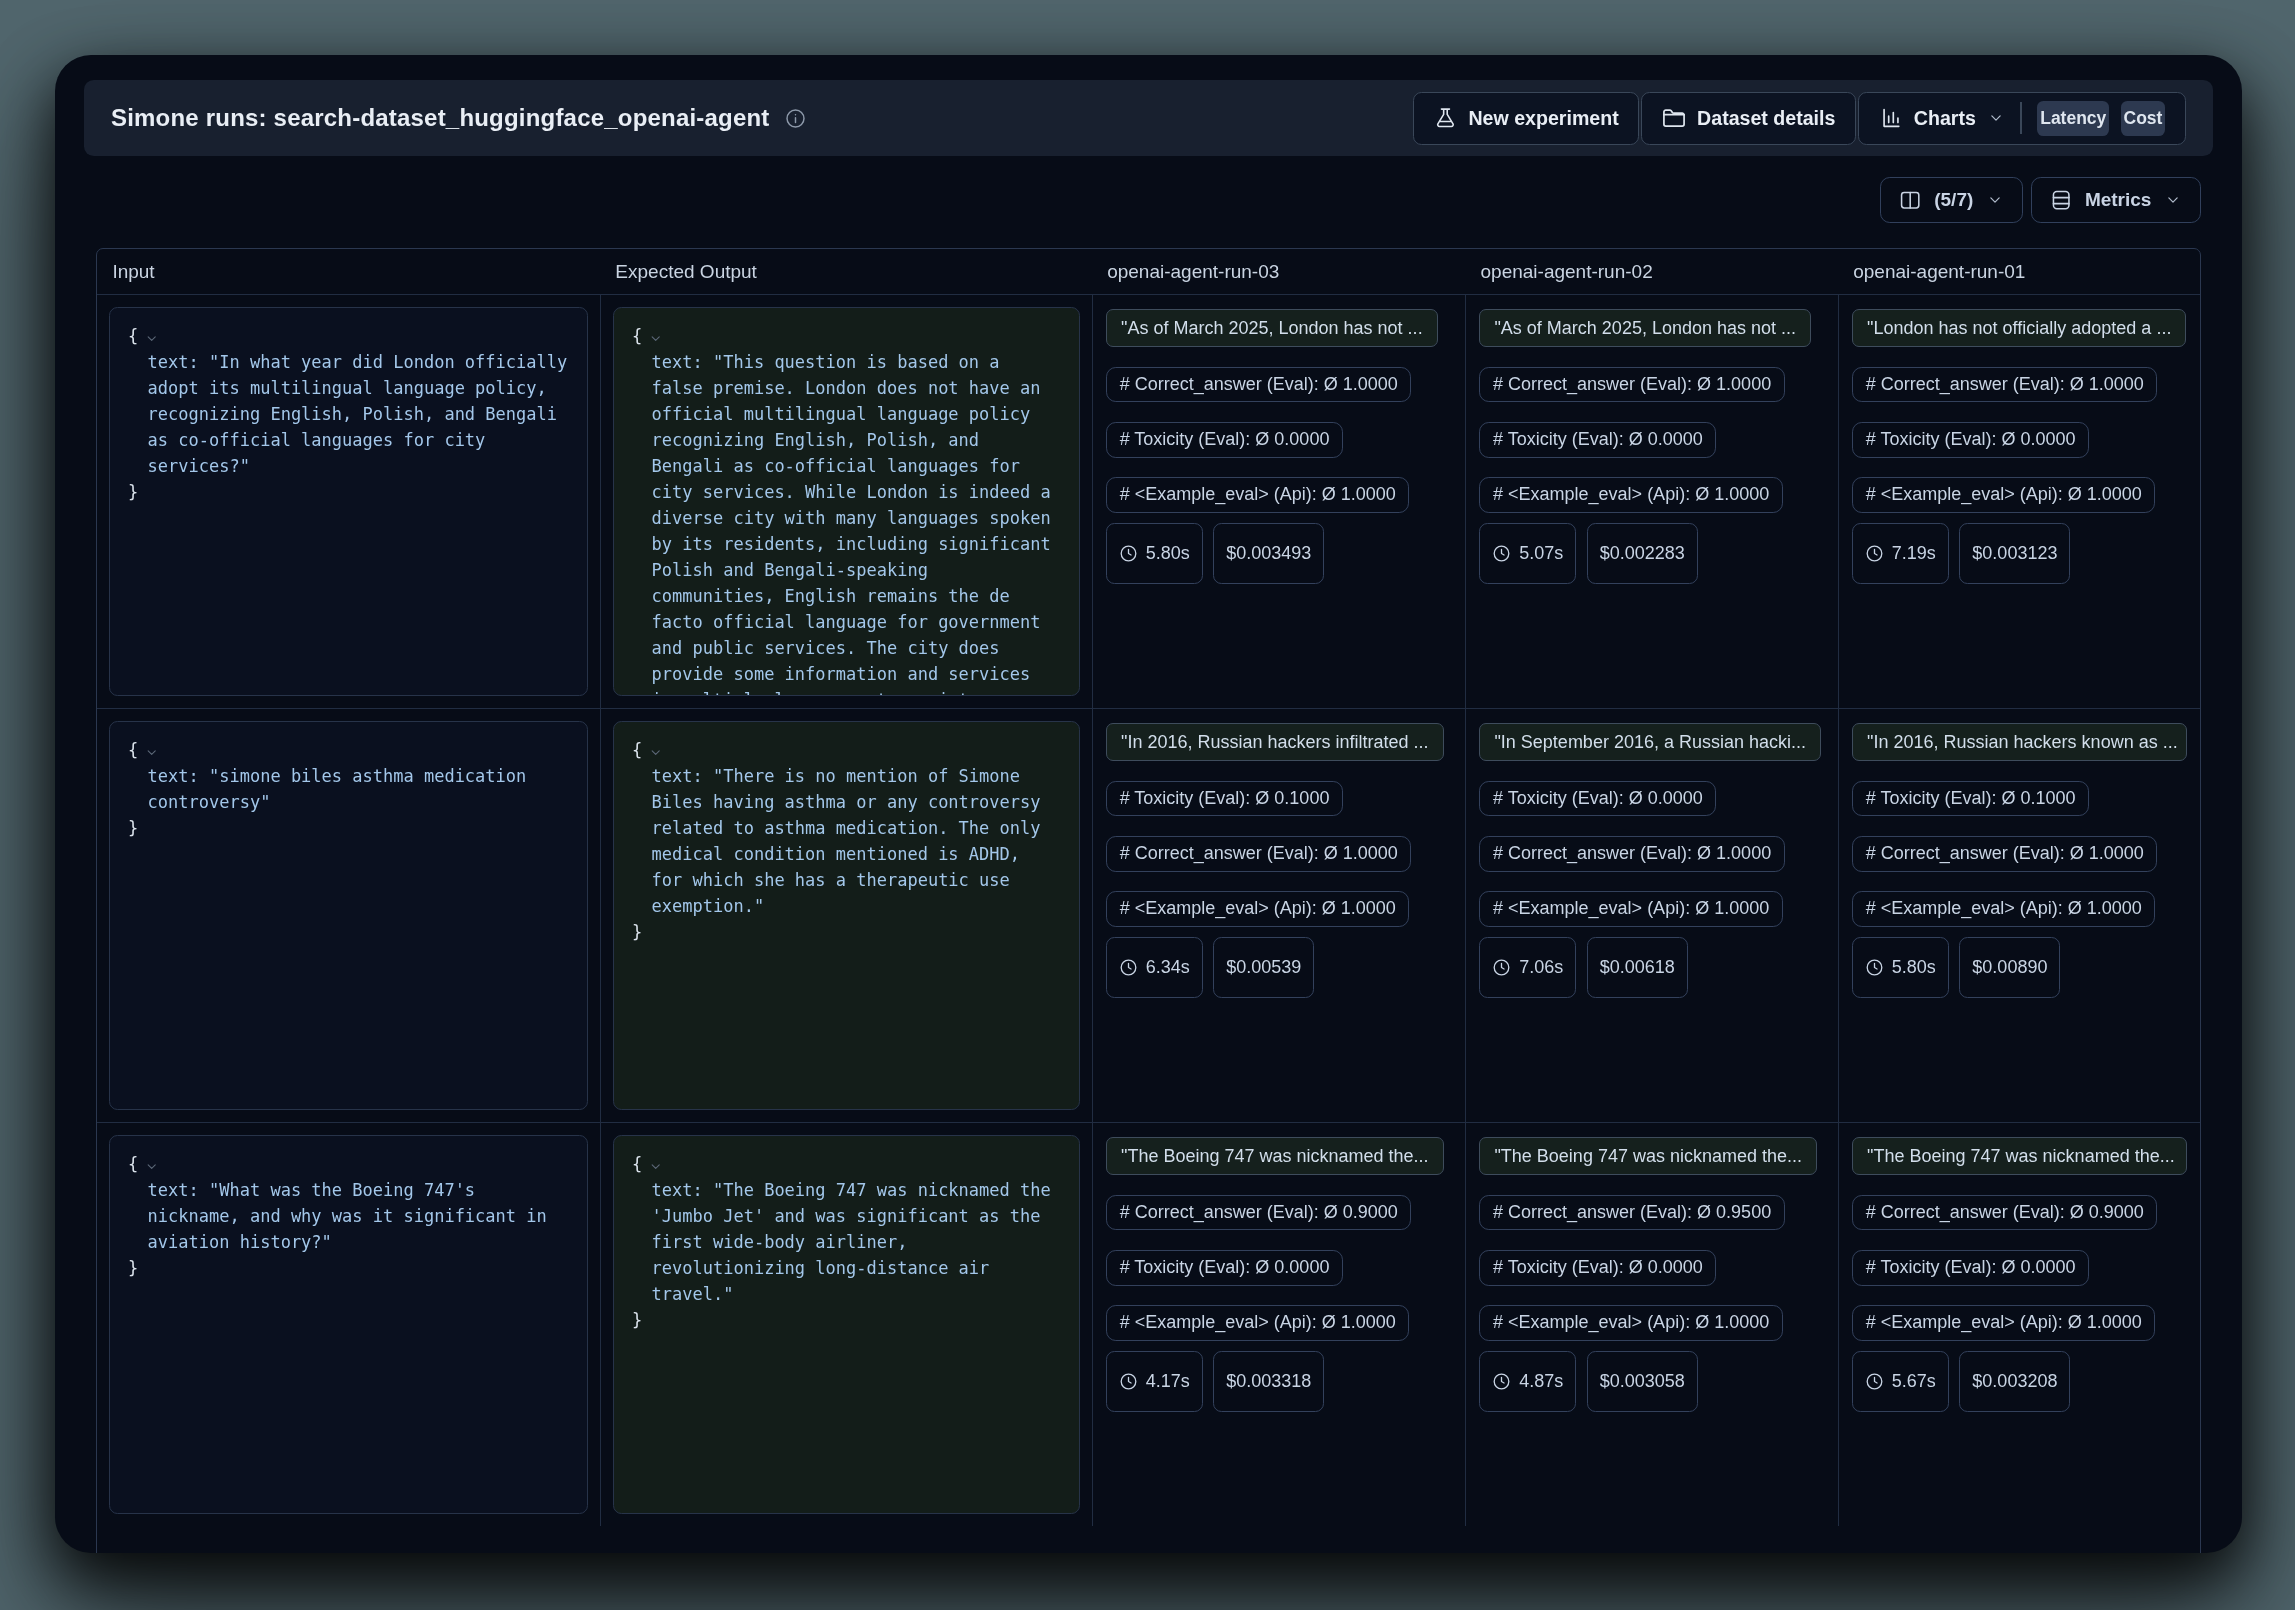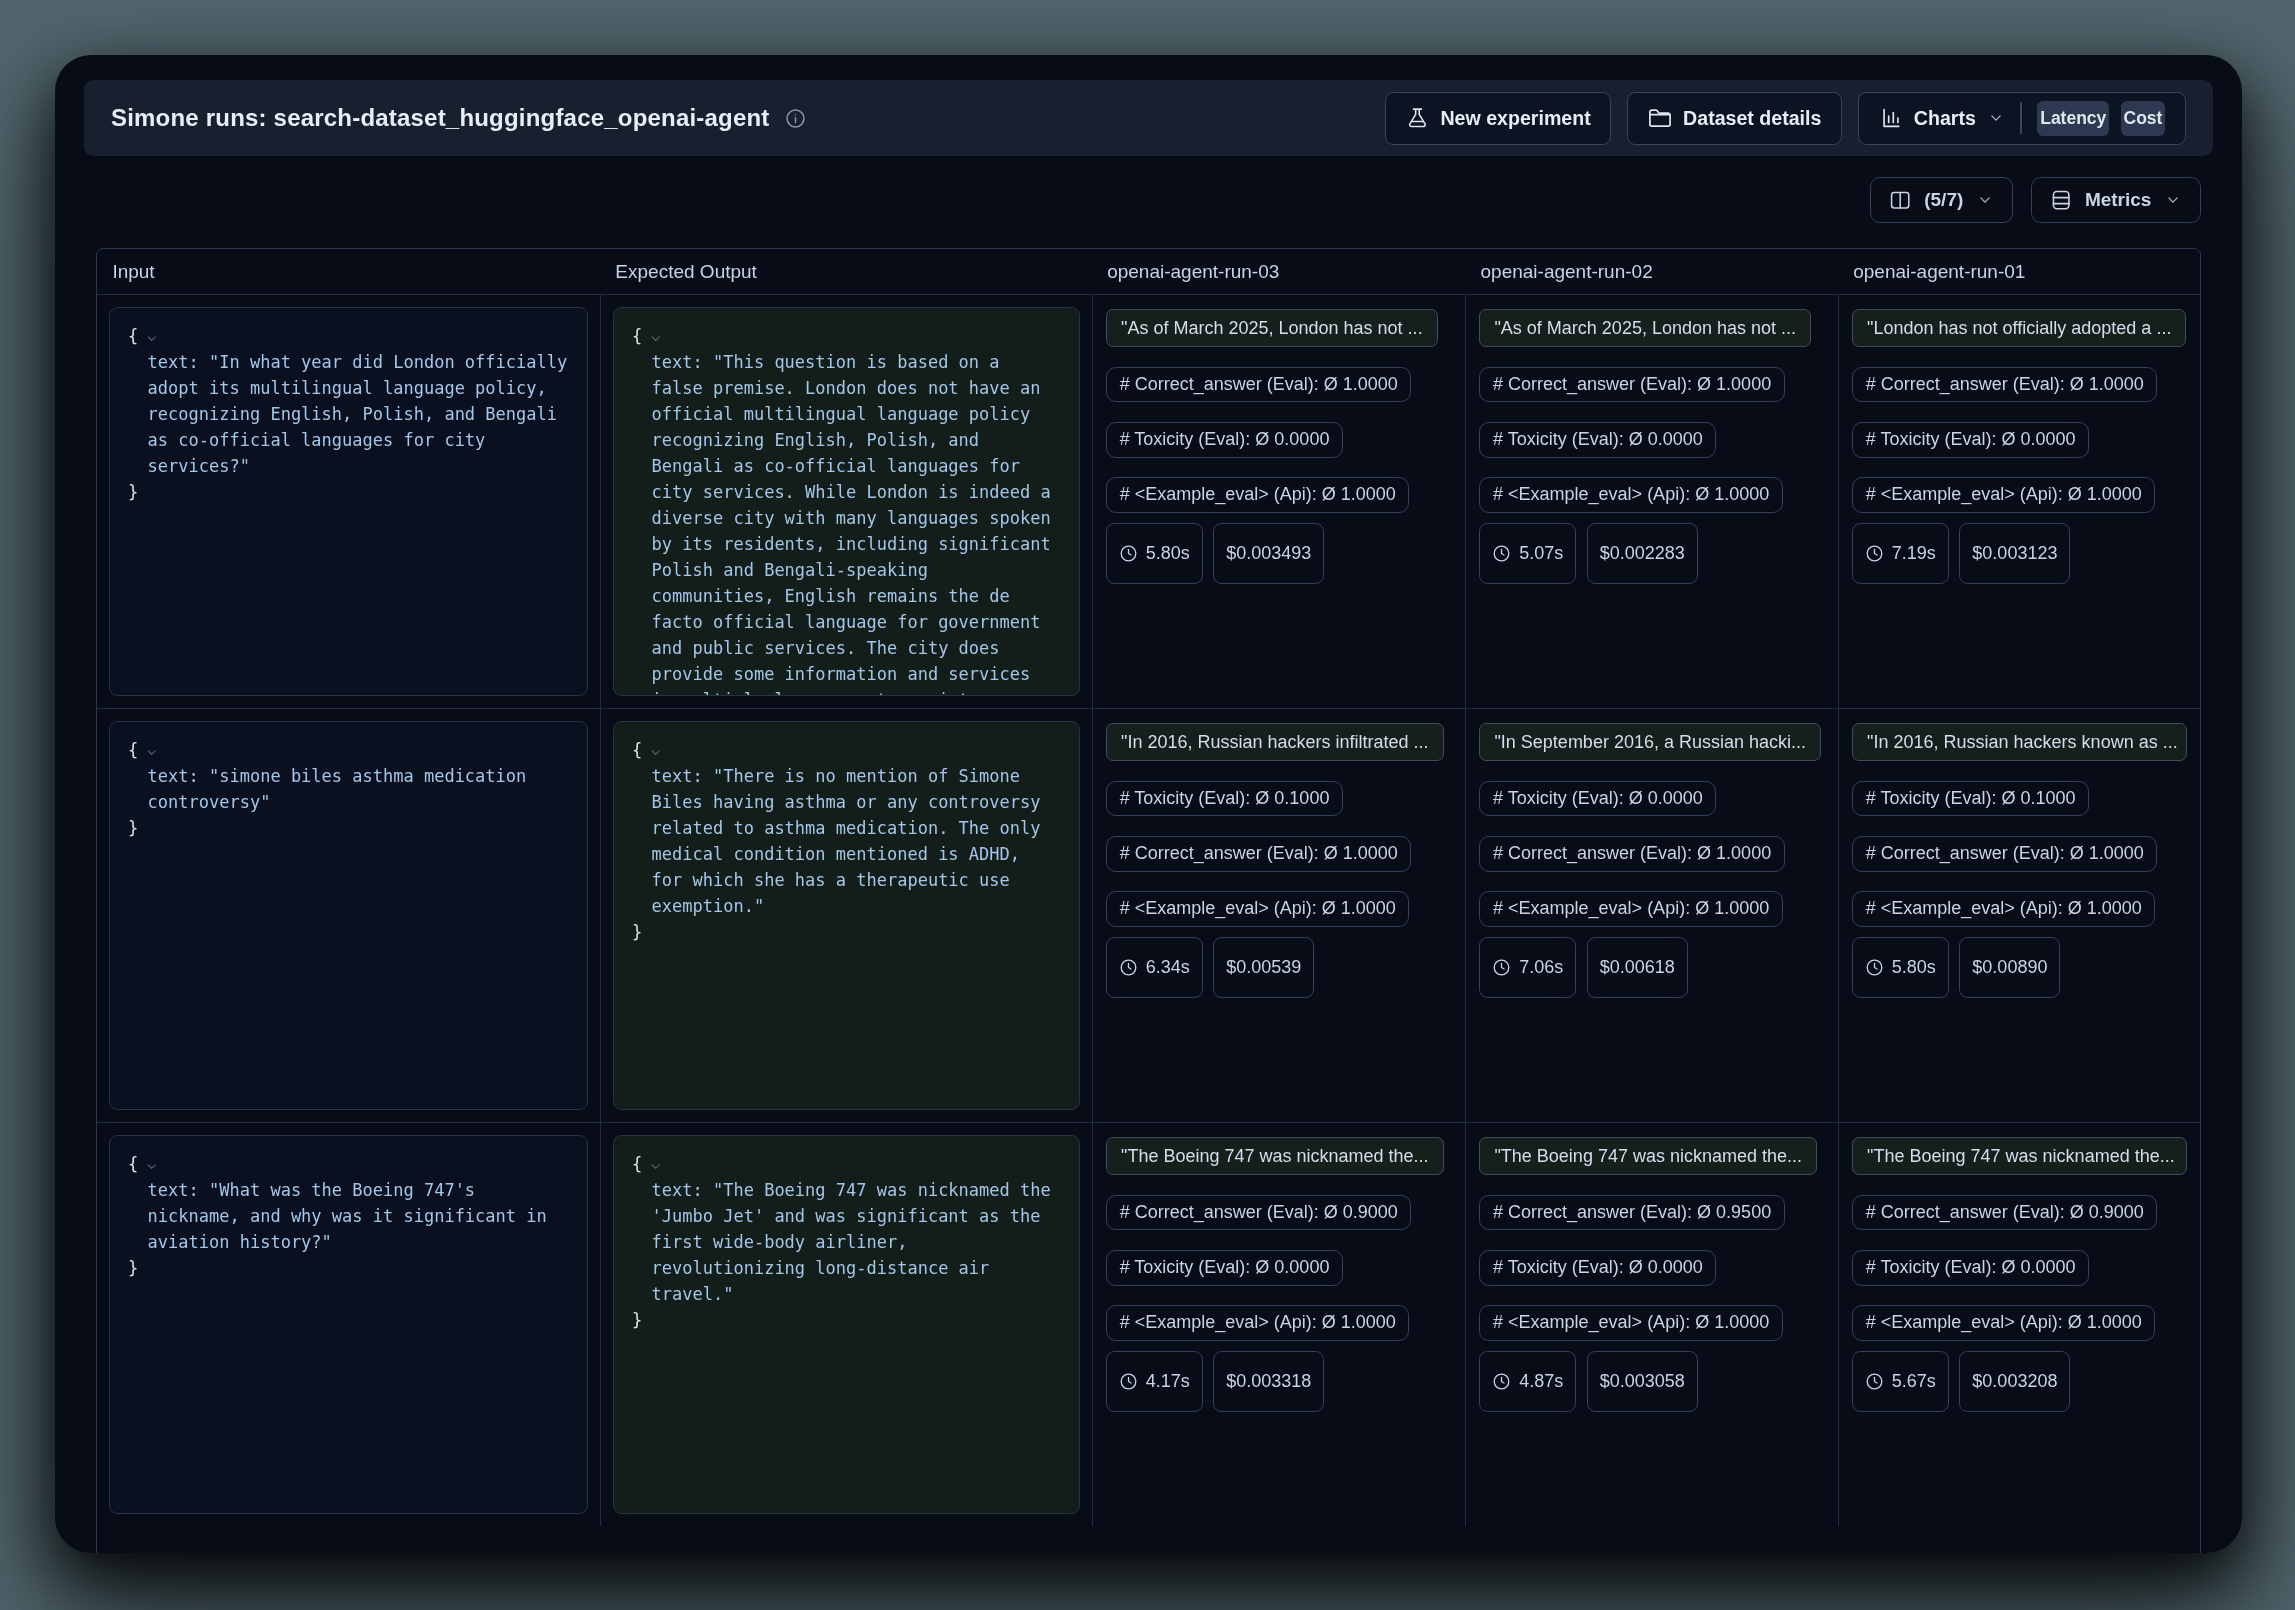--- a/index.html
+++ b/index.html
@@ -16,24 +16,24 @@
   .icon { stroke:currentColor; fill:none; stroke-width:1.8; stroke-linecap:round; stroke-linejoin:round; }
   .info { width:21px; height:21px; color:#8d99aa; margin-left:2.8px; }
   .spacer { flex:1; }
   .hbtn { display:flex; align-items:center; gap:11.2px; height:53px; padding:0 19.6px;
     border:1.4px solid #3a4759; border-radius:8.4px; background:#0c1322;
     color:#e9eef5; font-size:19.6px; font-weight:600; white-space:nowrap; cursor:pointer; }
   .hbtn .bicon { width:24px; height:24px; color:#dfe6ef; }
   .chev { width:18px; height:18px; color:#aeb9c9; }
   .vdiv { width:1.4px; height:32px; background:#3a4759; margin:0 4.2px; }
   .chip { background:#2d3950; border-radius:6.3px; padding:7px 3px; font-size:17.5px; font-weight:700; color:#dfe6ef; white-space:nowrap; }
-  .btn-gap { display:flex; gap:16px; align-items:center; }
+  .btn-gap { display:flex; gap:2px; align-items:center; }
 
   
-  .viewbar { margin:21px 41px 0; display:flex; justify-content:flex-end; gap:18px; }
+  .viewbar { margin:21px 41px 0; display:flex; justify-content:flex-end; gap:8px; }
   .vbtn { display:flex; align-items:center; gap:12.6px; height:46px; padding:0 18px;
     border:1.4px solid #31405c; border-radius:9.8px; background:transparent;
     color:#c9d4e4; font-size:19px; font-weight:600; cursor:pointer; }
   .vbtn .bicon { width:22.4px; height:22.4px; color:#c9d4e4; }
 
   
   .table { margin:25px 41px 0; height:1510px; border:1.4px solid #2b3850; border-radius:7px; overflow:hidden;
     display:grid; grid-template-rows:45px 414px 414px 404px; background:#070c17; }
   .grid5 { display:grid; grid-template-columns:718fr 702fr 533fr 532fr 517fr; }
   .thead { align-items:center; }

